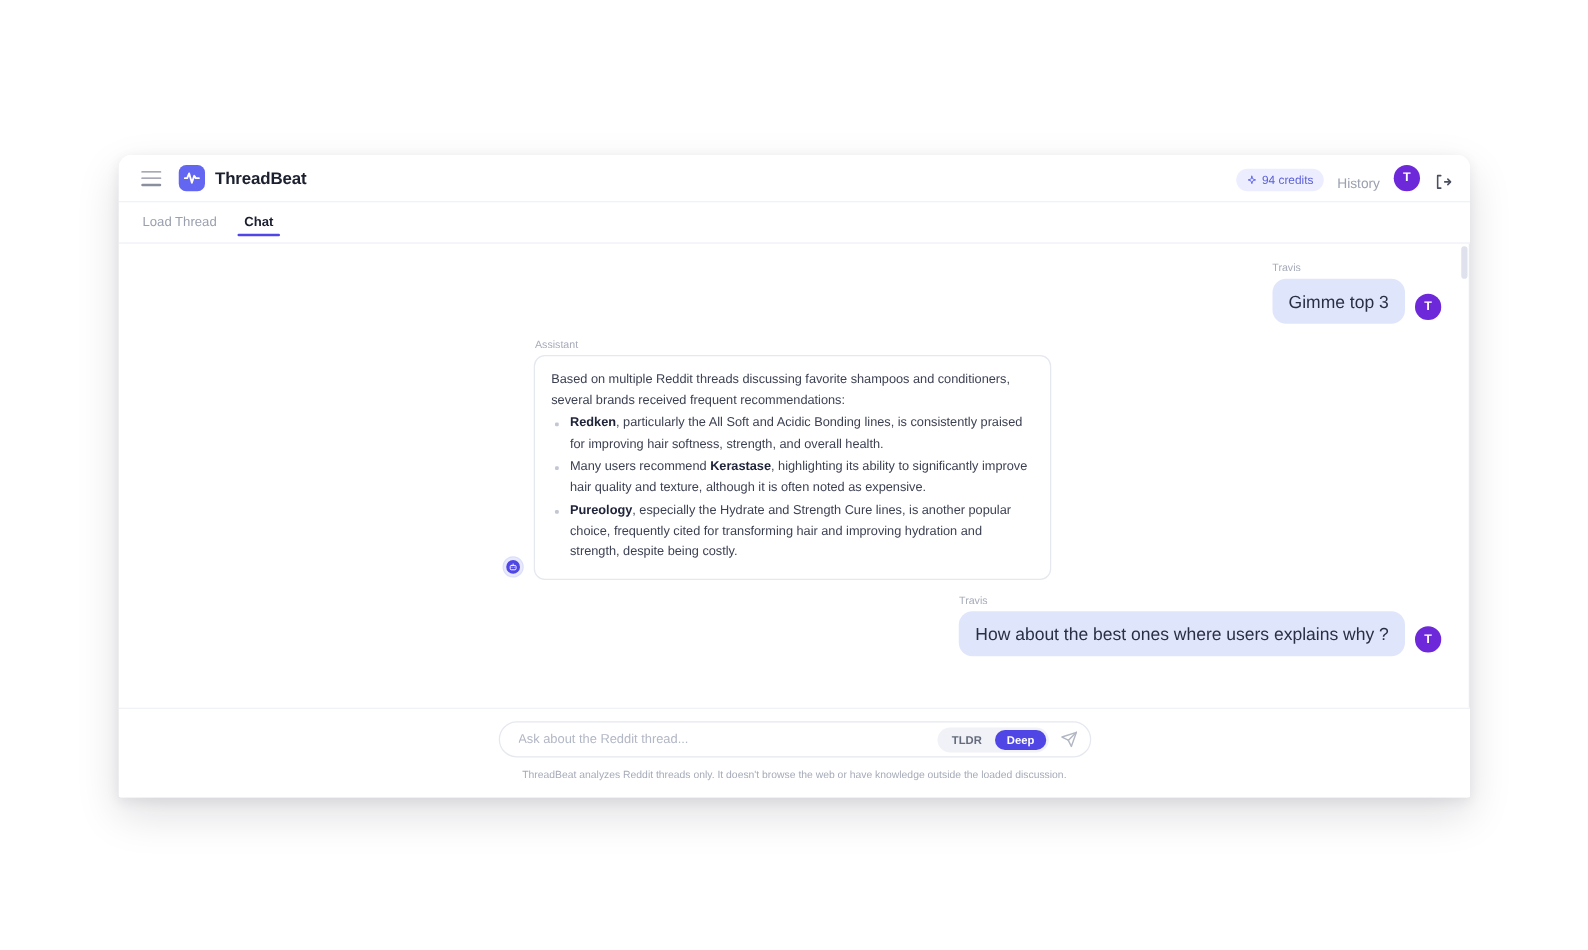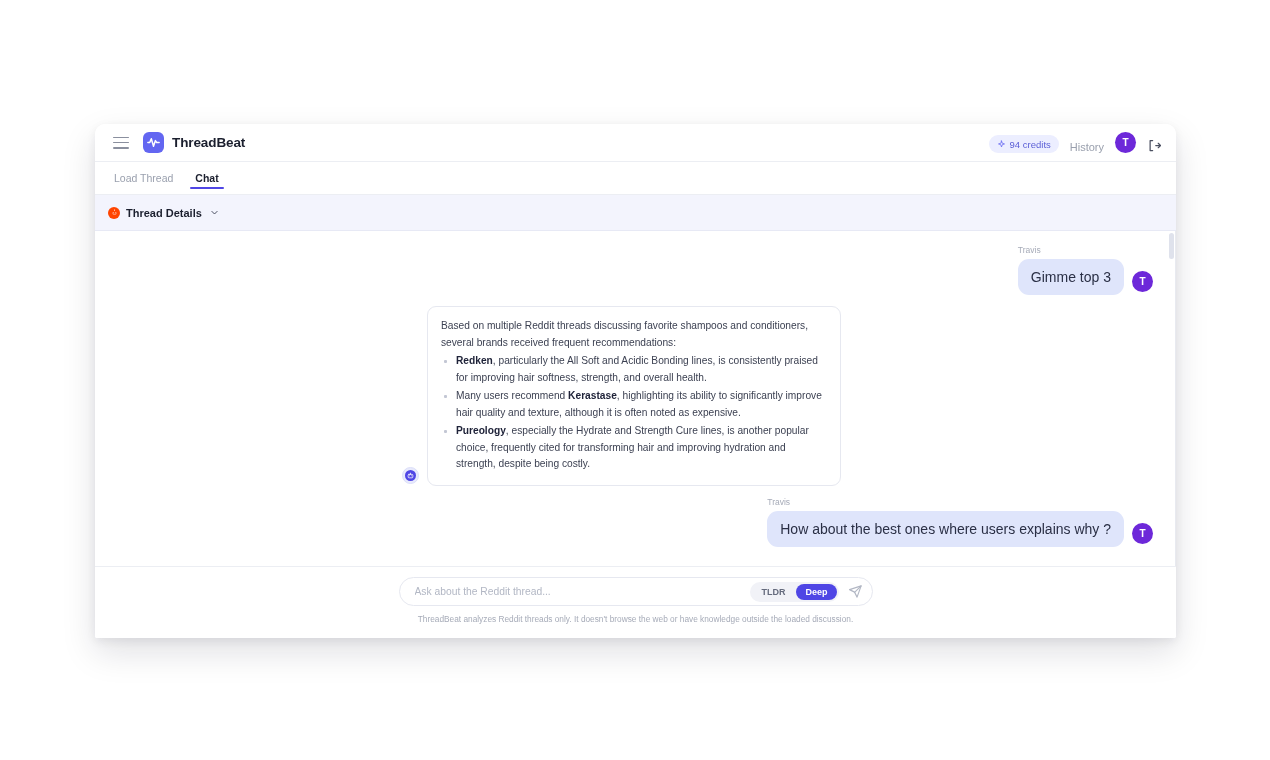--- a/index.html
+++ b/index.html
@@ -402,51 +402,36 @@
         </span>
 
       </div>
     </div>
 
     <div class="tabsbar">
       <div class="tab">Load Thread</div>
       <div class="tab active">Chat</div>
     </div>
 
-    <div class="details-strip">
-      <span class="reddit-dot">
-        <svg width="9" height="9" viewBox="0 0 24 24" fill="#ffffff">
-          <circle cx="8.5" cy="12.5" r="1.5"></circle>
-          <circle cx="15.5" cy="12.5" r="1.5"></circle>
-          <path d="M7.5 16c1.2 1.3 7.8 1.3 9 0" stroke="#ffffff" stroke-width="1.4" fill="none" stroke-linecap="round"></path>
-          <circle cx="12" cy="5.5" r="1.6"></circle>
-        </svg>
-      </span>
-      <span class="details-label">Thread Details</span>
-      <span class="chev">
-        <svg width="9" height="9" viewBox="0 0 24 24" fill="none" stroke="#3b3f52" stroke-width="2.4" stroke-linecap="round" stroke-linejoin="round">
-          <path d="M5 9l7 7 7-7"></path>
-        </svg>
-      </span>
-    </div>
 
     <div class="chat-area">
 
       <div class="msg-row user">
         <div class="msg-col right-align">
           <span class="msg-name">Travis</span>
           <div class="bubble-line">
             <div class="bubble-user">Gimme top 3</div>
             <div class="avatar-msg">T</div>
           </div>
         </div>
       </div>
 
       <div class="msg-row assistant">
         <div class="msg-col" style="max-width:none">
+          <span class="msg-name" style="margin-left:26px">Assistant</span>
           <div class="bubble-line" style="align-items:flex-end">
             <div class="bot-avatar">
               <span class="inner">
                 <svg width="7" height="7" viewBox="0 0 24 24" fill="none" stroke="#ffffff" stroke-width="2.6" stroke-linecap="round" stroke-linejoin="round">
                   <rect x="4" y="8" width="16" height="12" rx="3"></rect>
                   <path d="M12 4v4"></path>
                   <path d="M9 13h.01M15 13h.01"></path>
                 </svg>
               </span>
             </div>

